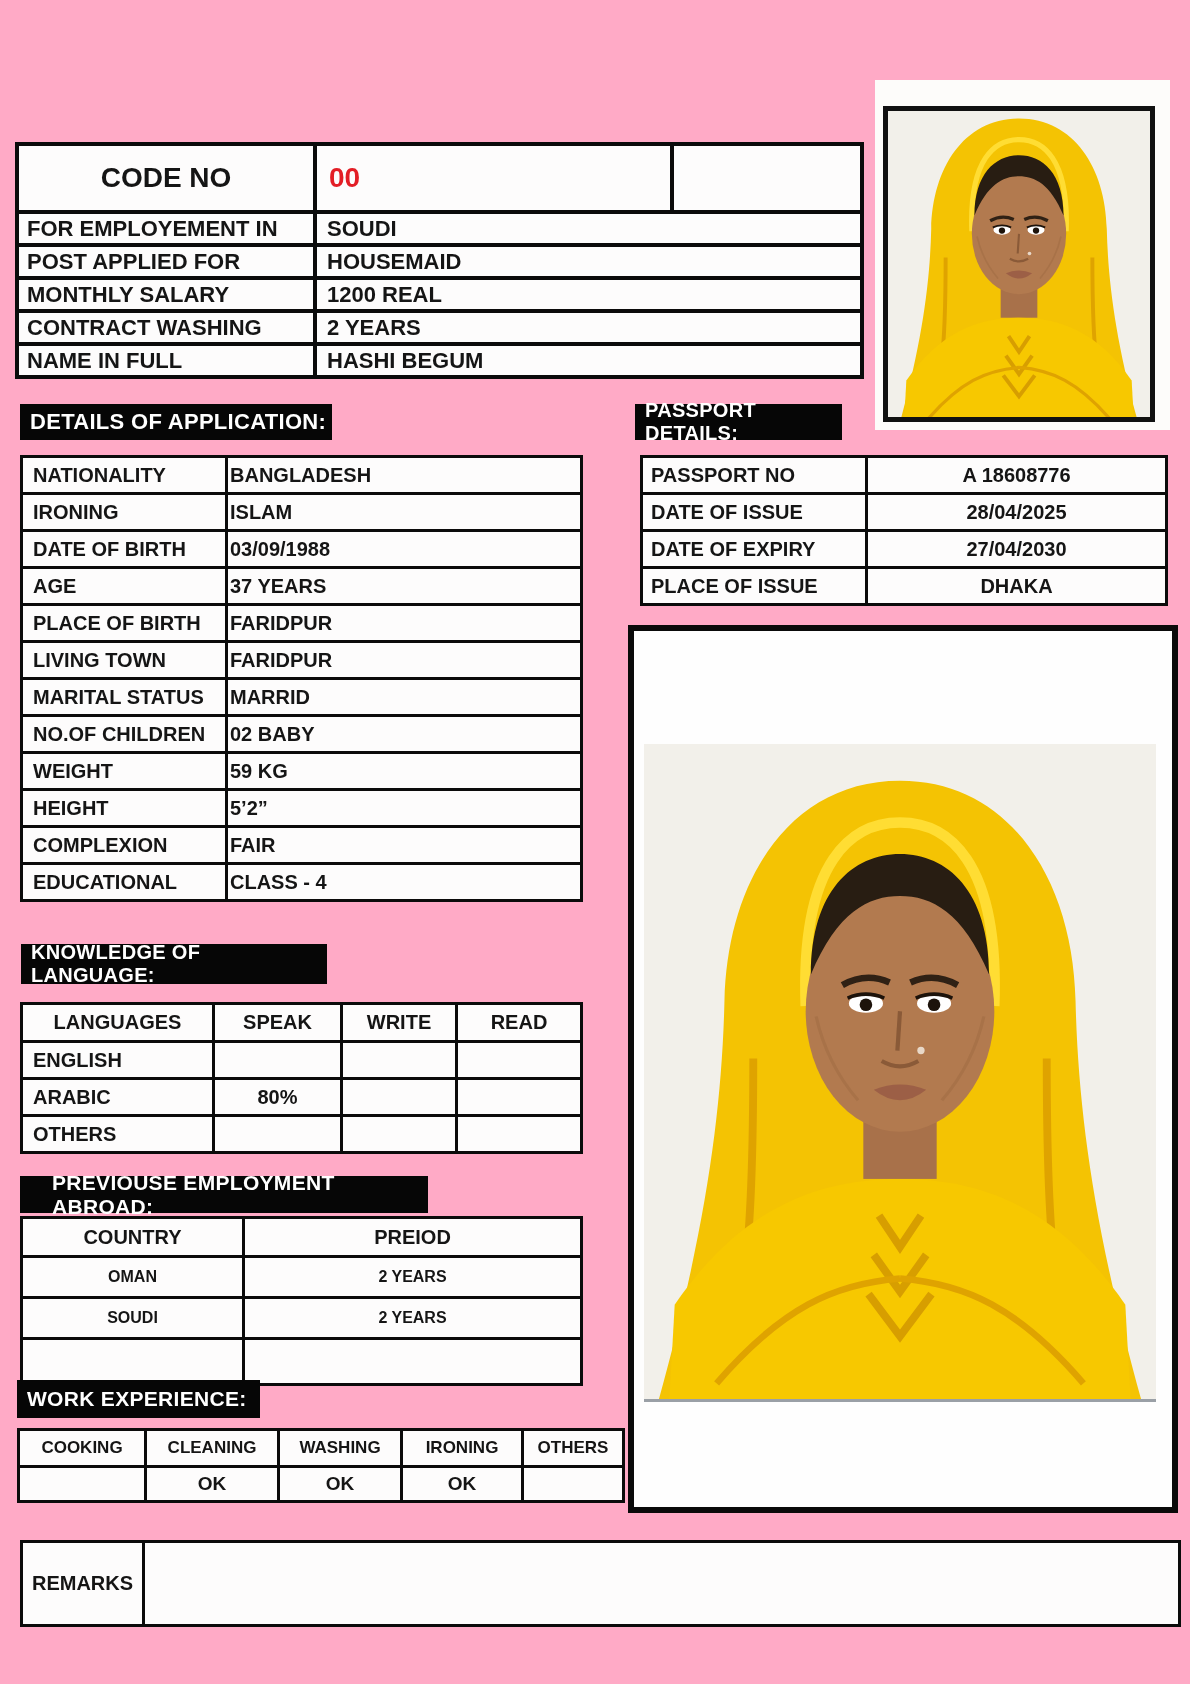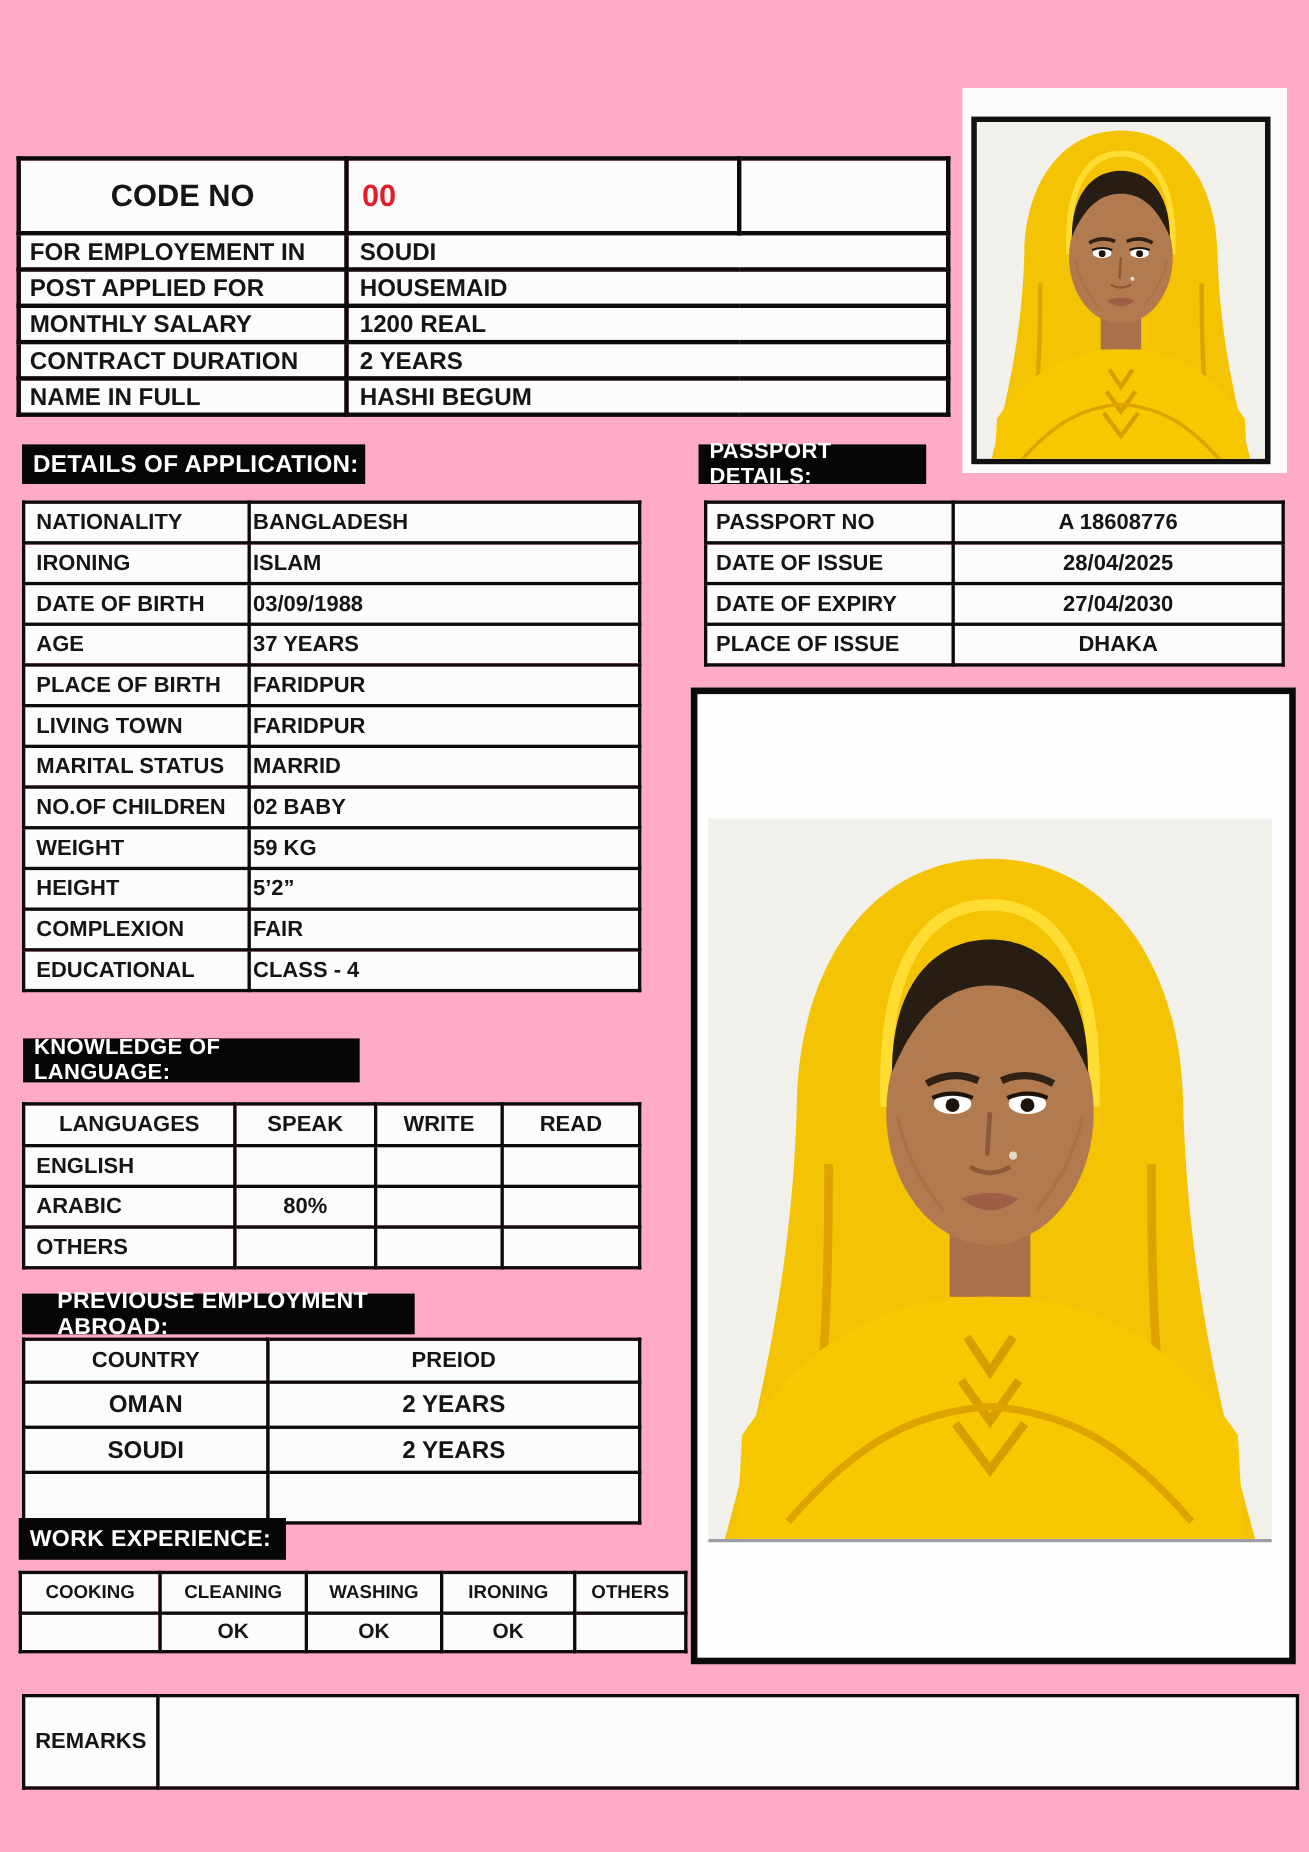--- a/index.html
+++ b/index.html
@@ -32,21 +32,21 @@
   .passport-table td { font-size:20px; }
   .passport-table .lbl { padding-left:8px; }
   .passport-table .val { font-size:20px; text-align:center; }
   
   .language-table td { font-size:20px; }
   .language-table .hdr { text-align:center; }
   .language-table .lbl { padding-left:10px; }
   .language-table .cell { text-align:center; }
   
   .employment-table td { font-size:20px; text-align:center; }
-  .employment-table .valrow td { font-size:22px; }
+  .employment-table .valrow td { font-size:16px; }
   
   .work-table td { text-align:center; }
   .work-table .hdr { font-size:17px; }
   .work-table .cell { font-size:19px; }
   
   .remarks-table td { font-size:20px; }
   .remarks-table .lbl { text-align:center; padding:0 2px; }
   
   .photo-small {
     position:absolute; left:875px; top:80px; width:295px; height:350px;
@@ -135,21 +135,21 @@
     </tr>
     <tr style="height:33px">
       <td class="lbl">POST APPLIED FOR</td>
       <td class="val" colspan="2">HOUSEMAID</td>
     </tr>
     <tr style="height:33px">
       <td class="lbl">MONTHLY SALARY</td>
       <td class="val" colspan="2">1200 REAL</td>
     </tr>
     <tr style="height:33px">
-      <td class="lbl">CONTRACT DURATION</td>
+      <td class="lbl">CONTRACT WASHING</td>
       <td class="val" colspan="2">2 YEARS</td>
     </tr>
     <tr style="height:33px">
       <td class="lbl">NAME IN FULL</td>
       <td class="val" colspan="2">HASHI BEGUM</td>
     </tr>
   </tbody>
     </table>
 
   <div class="photo-small">
@@ -282,21 +282,21 @@
     </tr>
     <tr style="height:37px">
       <td class="lbl">OTHERS</td>
       <td class="cell"></td>
       <td class="cell"></td>
       <td class="cell"></td>
     </tr>
   </tbody>
     </table>
 
-  <div class="sec-header" style="left:20px; top:1176px; width:357px; height:37px; font-size:21px;padding-left:32px;">PREVIOUSE EMPLOYMENT ABROAD:</div>
+  <div class="sec-header" style="left:20px; top:1176px; width:408px; height:37px; font-size:21px;padding-left:32px;">PREVIOUSE EMPLOYMENT ABROAD:</div>
   <table class="employment-table" style="left:20px; top:1216px; width:560px;">
     <colgroup>
         <col style="width:222px">
         <col style="width:338px">
       </colgroup>
     <tbody>
         <tr style="height:39px">
       <td>COUNTRY</td>
       <td>PREIOD</td>
     </tr>

